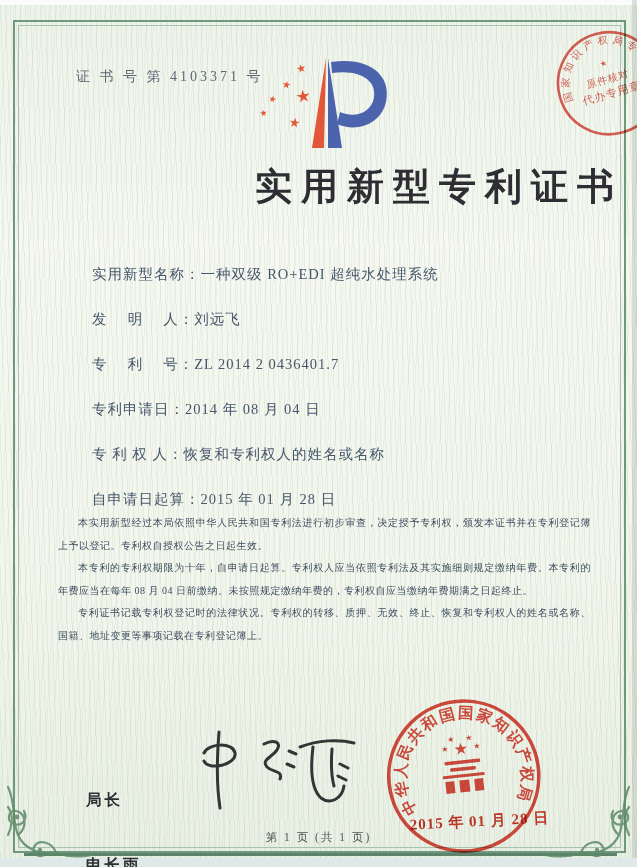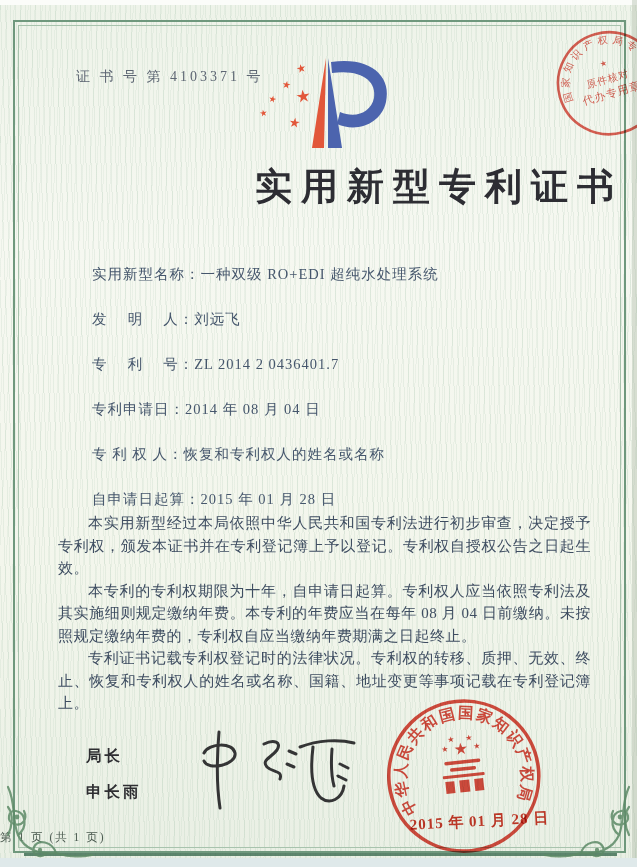--- a/index.html
+++ b/index.html
@@ -21,39 +21,39 @@
   .cert-no{position:absolute;left:48px;top:68px;font-size:14px;color:#5d6673;letter-spacing:3px;margin-left:28px;}
   .logo{position:absolute;left:252px;top:50px;width:150px;height:102px;}
   .title{position:absolute;left:0;right:14px;top:162px;text-align:right;font-size:37px;
          font-weight:600;color:#2d2d33;letter-spacing:9px;}
 
   .fields{position:absolute;left:60px;right:44px;top:252px;}
   .field{height:45px;display:flex;align-items:center;font-size:14.5px;color:#45566c;}
   .flabel{white-space:pre;letter-spacing:1px;margin-left:32px;}
   .fvalue{letter-spacing:1px;}
 
-  .body-text{position:absolute;left:58px;right:46px;top:512px;font-size:15px;
+  .body-text{position:absolute;left:58px;right:46px;top:512px;font-size:10px;
              color:#3e4d61;text-align:justify;}
   .body-text p{margin:0;line-height:22.5px;text-indent:2em;letter-spacing:.5px;}
 
   .director{position:absolute;left:86px;top:746px;font-family:"Liberation Sans","DejaVu Sans",sans-serif;
             color:#2e2e32;font-size:15.5px;font-weight:700;letter-spacing:3px;}
-  .director div{margin-bottom:15px;}
+  .director div{margin-bottom:15px;margin-top:44px;}
   .signature{position:absolute;left:192px;top:726px;width:175px;height:88px;opacity:.88;}
 
   .seal{position:absolute;left:372px;top:688px;width:186px;height:180px;
         transform:rotate(-6deg);opacity:.9;mix-blend-mode:multiply;}
   .seal-date{position:absolute;left:392px;top:812px;width:175px;text-align:center;
              color:#cd3a2a;font-size:15px;font-weight:700;letter-spacing:1px;
              transform:rotate(-3deg);mix-blend-mode:multiply;}
 
   .corner-stamp{position:absolute;left:548px;top:20px;width:132px;height:132px;
                 transform:rotate(-16deg);opacity:.8;mix-blend-mode:multiply;}
 
-  .footer{position:absolute;left:0;right:0;bottom:22px;
+  .footer{position:absolute;left:0;right:0;bottom:22px;text-align:center;
           font-size:11.5px;color:#4b5a50;letter-spacing:2px;}
 
   .ornament{position:absolute;width:92px;height:86px;bottom:4px;}
   .ornament.left{left:2px;}
   .ornament.right{right:2px;transform:scaleX(-1);}
 </style>
 </head>
 <body>
 
 <div class="page">

